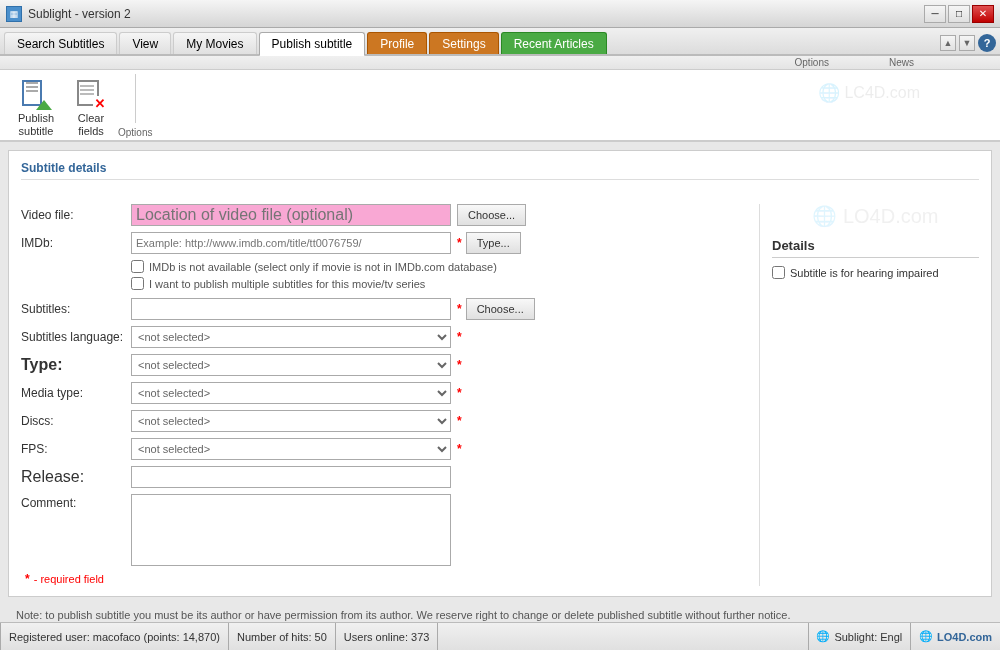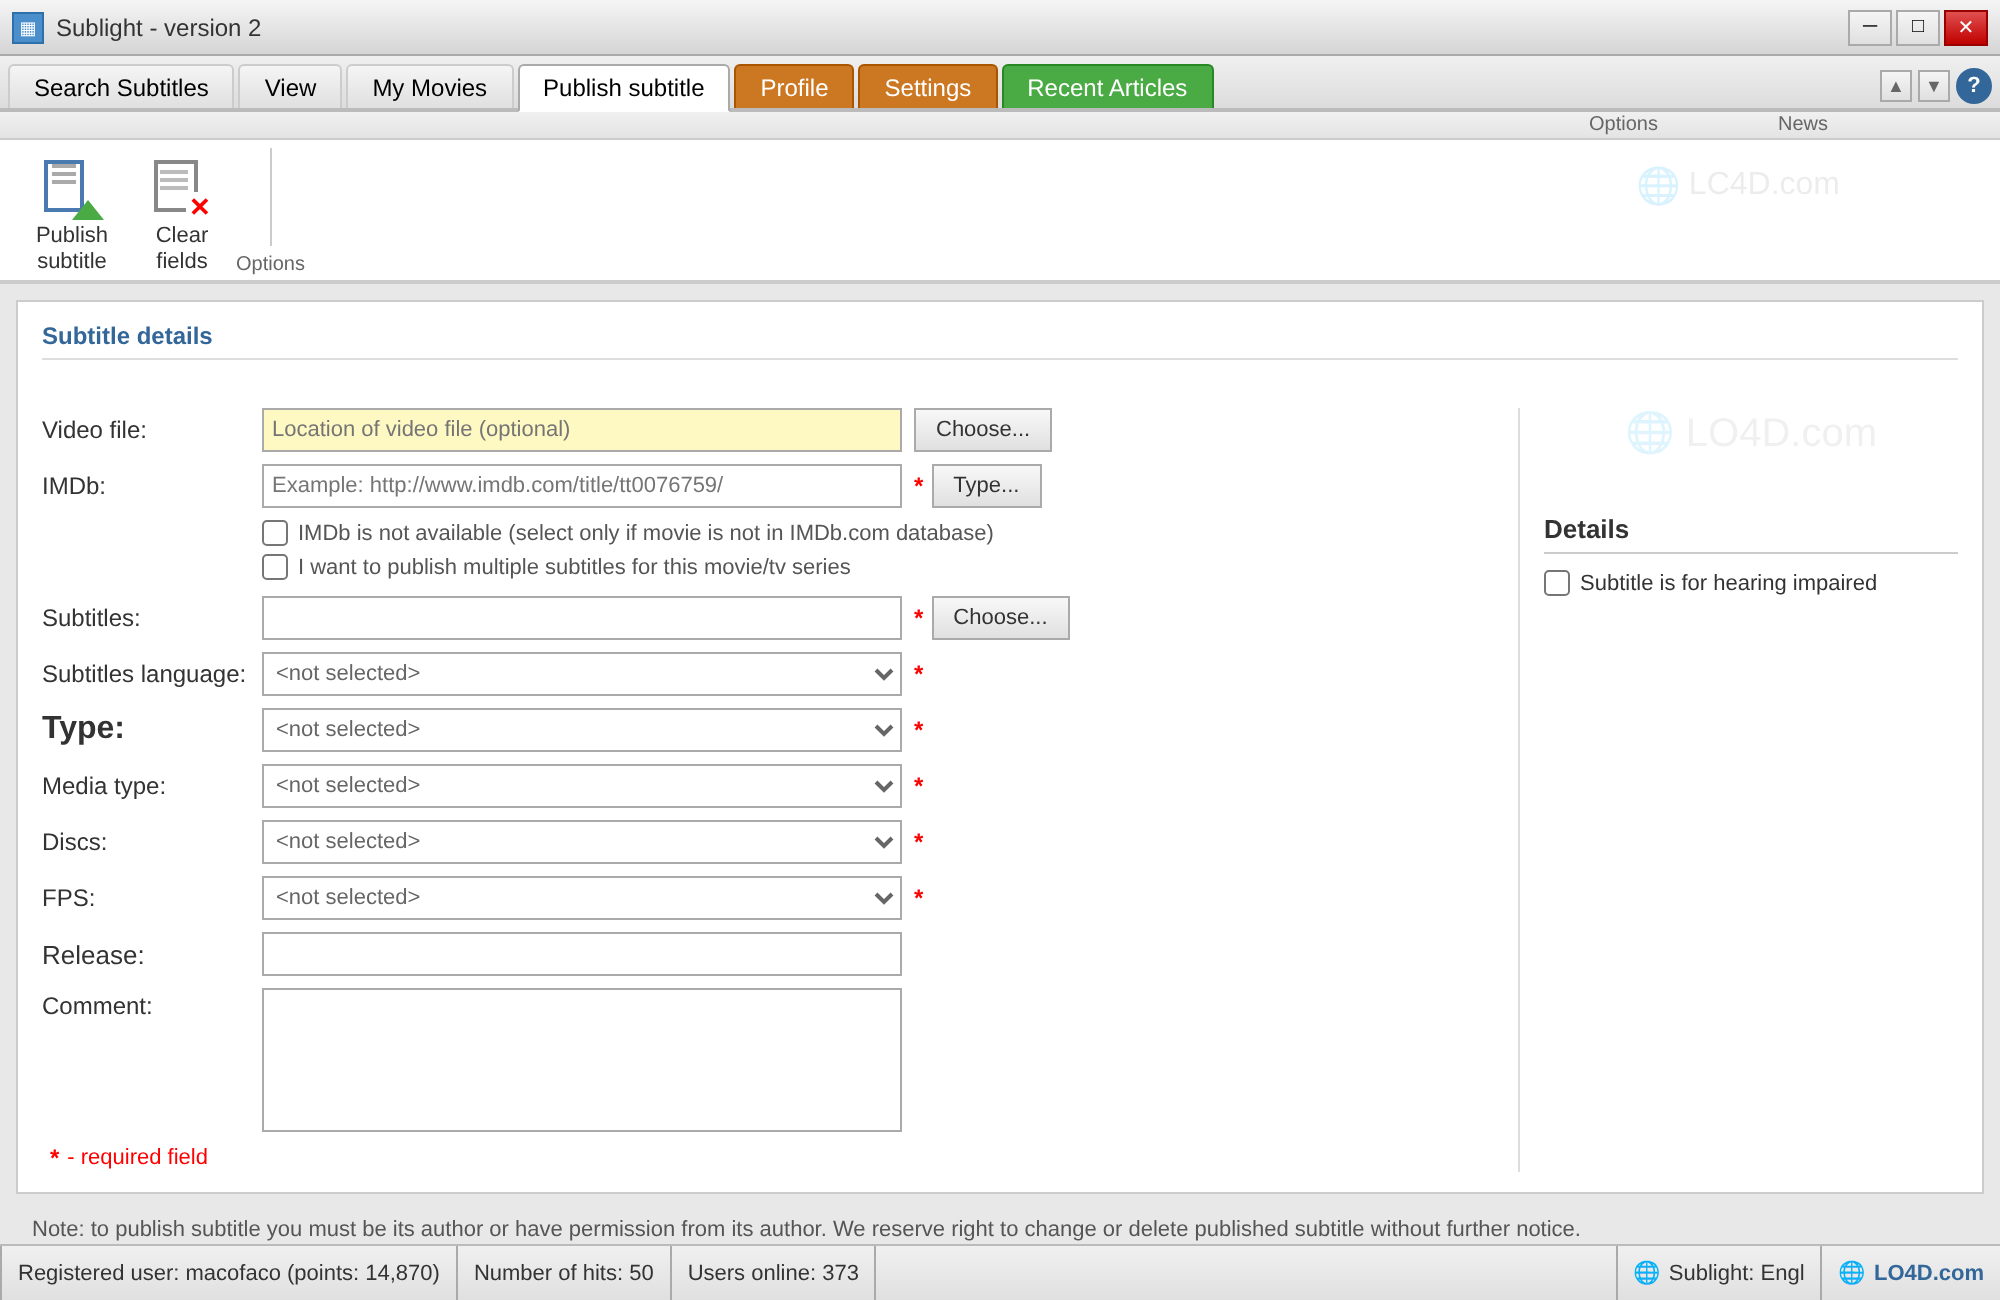--- a/index.html
+++ b/index.html
@@ -105,21 +105,21 @@
 
   <div style="background:white;border:1px solid #ccc;padding:10px 12px;position:relative;">
     <div style="font-size:12px;font-weight:bold;color:#336699;border-bottom:1px solid #ddd;padding-bottom:4px;margin-bottom:24px;">Subtitle details</div>
 
     <div style="display:flex;gap:16px;">
 
       <div style="flex:1;">
 
         <div style="display:flex;align-items:center;margin-bottom:6px;">
           <span style="width:110px;font-size:12px;color:#333;flex-shrink:0;">Video file:</span>
-          <input type="text" style="flex: 1 1 0%; max-width: 320px; height: 22px; border: 1px solid rgb(170, 170, 170); padding: 2px 4px; font-size: 11px; color: rgb(102, 102, 102); background: #fef9c3;" placeholder="Location of video file (optional)">
+          <input type="text" style="flex: 1 1 0%; max-width: 320px; height: 22px; border: 1px solid rgb(170, 170, 170); padding: 2px 4px; font-size: 16px; color: rgb(102, 102, 102); background: #f9a8d4;" placeholder="Location of video file (optional)">
           <button style="height:22px;padding:0 10px;border:1px solid #aaa;background:linear-gradient(to bottom,#f8f8f8,#e0e0e0);cursor:pointer;font-size:11px;color:#333;margin-left:6px;">Choose...</button>
         </div>
 
         <div style="display:flex;align-items:center;margin-bottom:6px;">
           <span style="width:110px;font-size:12px;color:#333;flex-shrink:0;">IMDb:</span>
           <input type="text" style="flex: 1 1 0%; max-width: 320px; height: 22px; border: 1px solid rgb(170, 170, 170); padding: 2px 4px; font-size: 11px; color: rgb(102, 102, 102); background: white;" placeholder="Example: http://www.imdb.com/title/tt0076759/">
           <span style="color:red;font-weight:bold;margin-left:6px;margin-right:4px;">*</span>
           <button style="height:22px;padding:0 10px;border:1px solid #aaa;background:linear-gradient(to bottom,#f8f8f8,#e0e0e0);cursor:pointer;font-size:11px;color:#333;">Type...</button>
         </div>
 
@@ -174,39 +174,39 @@
 
         <div style="display:flex;align-items:center;margin-bottom:6px;">
           <span style="width:110px;font-size:12px;color:#333;flex-shrink:0;">FPS:</span>
           <select style="flex:1;max-width:320px;height:22px;border:1px solid #aaa;font-size:11px;color:#666;background:white;padding:0 2px;">
             <option>&lt;not selected&gt;</option>
           </select>
           <span style="color:red;font-weight:bold;margin-left:6px;">*</span>
         </div>
 
         <div style="display:flex;align-items:center;margin-bottom:6px;">
-          <span style="width:110px;font-size:13px;color:#333;flex-shrink:0;">Release:</span>
+          <span style="width:110px;font-size:16px;color:#333;flex-shrink:0;">Release:</span>
           <input type="text" style="flex: 1 1 0%; max-width: 320px; height: 22px; border: 1px solid rgb(170, 170, 170); padding: 2px 4px; font-size: 11px; color: rgb(102, 102, 102); background: white;">
         </div>
 
         <div style="display:flex;align-items:flex-start;margin-bottom:6px;">
           <span style="width:110px;font-size:12px;color:#333;flex-shrink:0;padding-top:2px;">Comment:</span>
           <textarea style="width: 320px; height: 72px; border: 1px solid rgb(170, 170, 170); font-size: 11px; padding: 3px; resize: none;"></textarea>
         </div>
 
         <div style="display:flex;align-items:center;margin-top:4px;padding-left:4px;">
           <span style="color:red;font-weight:bold;margin-right:4px;">*</span>
           <span style="font-size:11px;color:red;"> - required field</span>
         </div>
 
       </div>
 
       <div style="width:220px;padding-left:12px;border-left:1px solid #ddd;">
 
-        <div style="opacity:0.12;font-size:20px;color:#888;text-align:center;margin-bottom:28px;">🌐 LO4D.com</div>
+        <div style="opacity:0.12;font-size:20px;color:#888;text-align:center;margin-bottom:10px;">🌐 LO4D.com</div>
 
         <div style="font-weight:bold;color:#333;font-size:13px;margin-bottom:8px;padding-bottom:4px;border-bottom:1px solid #ccc;">Details</div>
 
         <div style="display:flex;align-items:center;">
           <input type="checkbox" style="margin-right: 5px;">
           <label style="font-size:11px;color:#333;">Subtitle is for hearing impaired</label>
         </div>
       </div>
 
     </div>

